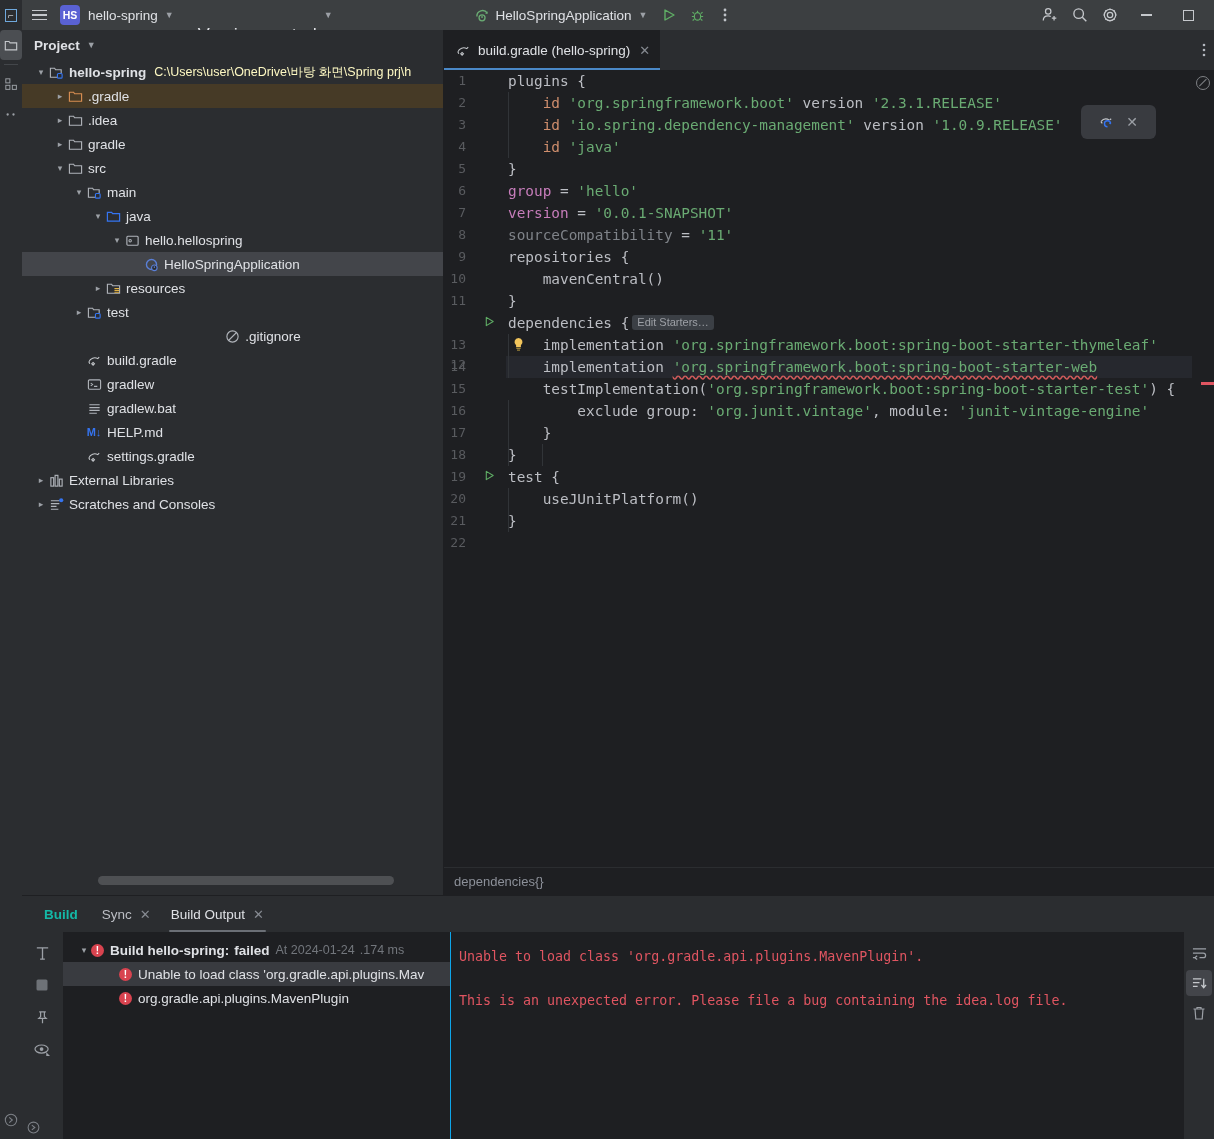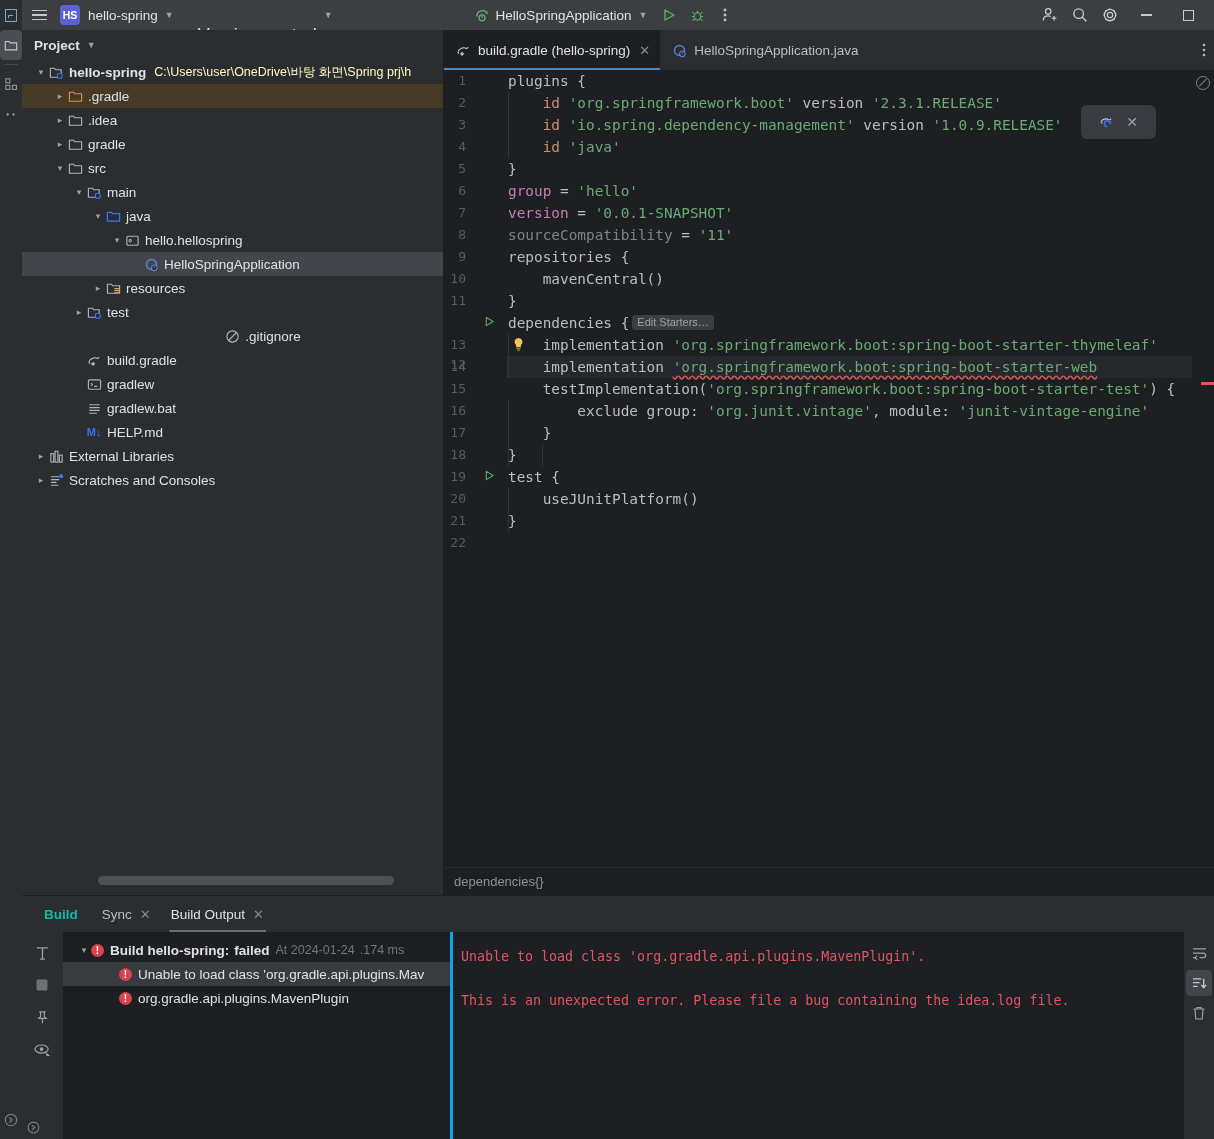--- a/index.html
+++ b/index.html
@@ -231,21 +231,21 @@
   .brow { height: 24px; display: flex; align-items: center; white-space: nowrap; }
   .brow.sel { background: #393b40; }
   .err-dot {
     width: 13px; height: 13px; border-radius: 50%; background: #d8434f;
     color: #fff; font-size: 10px; font-weight: bold; line-height: 13px;
     text-align: center; flex: 0 0 13px; margin-right: 6px;
   }
   .b-bold { font-weight: bold; color: #dfe1e5; }
   .b-dim { color: #72767c; font-size: 12.5px; }
   .bp-console {
-    flex: 1; background: #1e1f22; border-left: 3px solid #0ea5e9;
+    flex: 1; background: #1e1f22; border-left: 1px solid #0ea5e9;
     padding: 14px 0 0 8px;
     font-family: "DejaVu Sans Mono", monospace; font-size: 13.3px;
     color: #e05561; white-space: pre-wrap; line-height: 22px;
   }
   .bp-right {
     width: 30px; background: #2b2d30; padding-top: 8px;
     display: flex; flex-direction: column; align-items: center; gap: 4px;
   }
   .corner-ico {
     position: absolute; left: 2px; bottom: 3px; width: 18px; height: 18px;
@@ -518,20 +518,30 @@
           </span>
           <span class="tlabel">gradlew.bat</span>
         </div>
         <div class="trow" style="padding-left: 50px;">
           <span class="arrow"></span>
           <span class="tico">
             <span style="color:#3574f0;font-size:11px;font-weight:bold;font-family:'Liberation Sans',sans-serif;">M↓</span>
           </span>
           <span class="tlabel">HELP.md</span>
         </div>
+        <div class="trow" style="padding-left: 50px;">
+          <span class="arrow"></span>
+          <span class="tico">
+            <svg width="15" height="15" viewBox="0 0 16 16">
+              <path d="M2 9.5 c1.5-4 6-5.5 9.5-3.5 M2 9.5 l1 2 M11.2 6.2 l1.8-1.8" stroke="#c5c8cc" stroke-width="1.2" fill="none"></path>
+              <path d="M5 11.5 l1.5-1.5 1.5 1.5 -1.5 1.5 z" fill="none" stroke="#c5c8cc" stroke-width="1.1"></path>
+            </svg>
+          </span>
+          <span class="tlabel">settings.gradle</span>
+        </div>
         <div class="trow" style="padding-left: 12px;">
           <span class="arrow">▸</span>
           <span class="tico">
             <svg width="15" height="15" viewBox="0 0 16 16">
               <rect x="2" y="5" width="3" height="9" fill="none" stroke="#b0b4ba" stroke-width="1.2"></rect>
               <rect x="6.5" y="2.5" width="3" height="11.5" fill="none" stroke="#b0b4ba" stroke-width="1.2"></rect>
               <rect x="11" y="6.5" width="3" height="7.5" fill="none" stroke="#b0b4ba" stroke-width="1.2"></rect>
             </svg>
           </span>
           <span class="tlabel">External Libraries</span>
@@ -554,30 +564,20 @@
     <div class="tabbar" id="tabbar">
         <div class="etab active">
           <span style="display: flex;">
             <svg width="15" height="15" viewBox="0 0 16 16">
               <path d="M2 9.5 c1.5-4 6-5.5 9.5-3.5 M2 9.5 l1 2 M11.2 6.2 l1.8-1.8" stroke="#c5c8cc" stroke-width="1.2" fill="none"></path>
               <path d="M5 11.5 l1.5-1.5 1.5 1.5 -1.5 1.5 z" fill="none" stroke="#c5c8cc" stroke-width="1.1"></path>
             </svg>
           </span>
           <span>build.gradle (hello-spring)</span>
           <span class="tab-x">✕</span>
-        </div>
-        <div class="etab">
-          <span style="display: flex;">
-            <svg width="15" height="15" viewBox="0 0 16 16">
-              <circle cx="8" cy="8" r="5.4" fill="none" stroke="#5a7fd6" stroke-width="1.5"></circle>
-              <circle cx="11" cy="11.5" r="3" fill="#2b2d30" stroke="#5a7fd6" stroke-width="1.2"></circle>
-              <path d="M11 9.8 v2" stroke="#5a7fd6" stroke-width="1.1"></path>
-            </svg>
-          </span>
-          <span>HelloSpringApplication.java</span>
         </div>
         <div class="tabbar-more">
           <svg width="4" height="16" viewBox="0 0 4 16">
             <circle cx="2" cy="3" r="1.3" fill="#b4b8bf"></circle>
             <circle cx="2" cy="8" r="1.3" fill="#b4b8bf"></circle>
             <circle cx="2" cy="13" r="1.3" fill="#b4b8bf"></circle>
           </svg>
         </div>
       </div>
 

